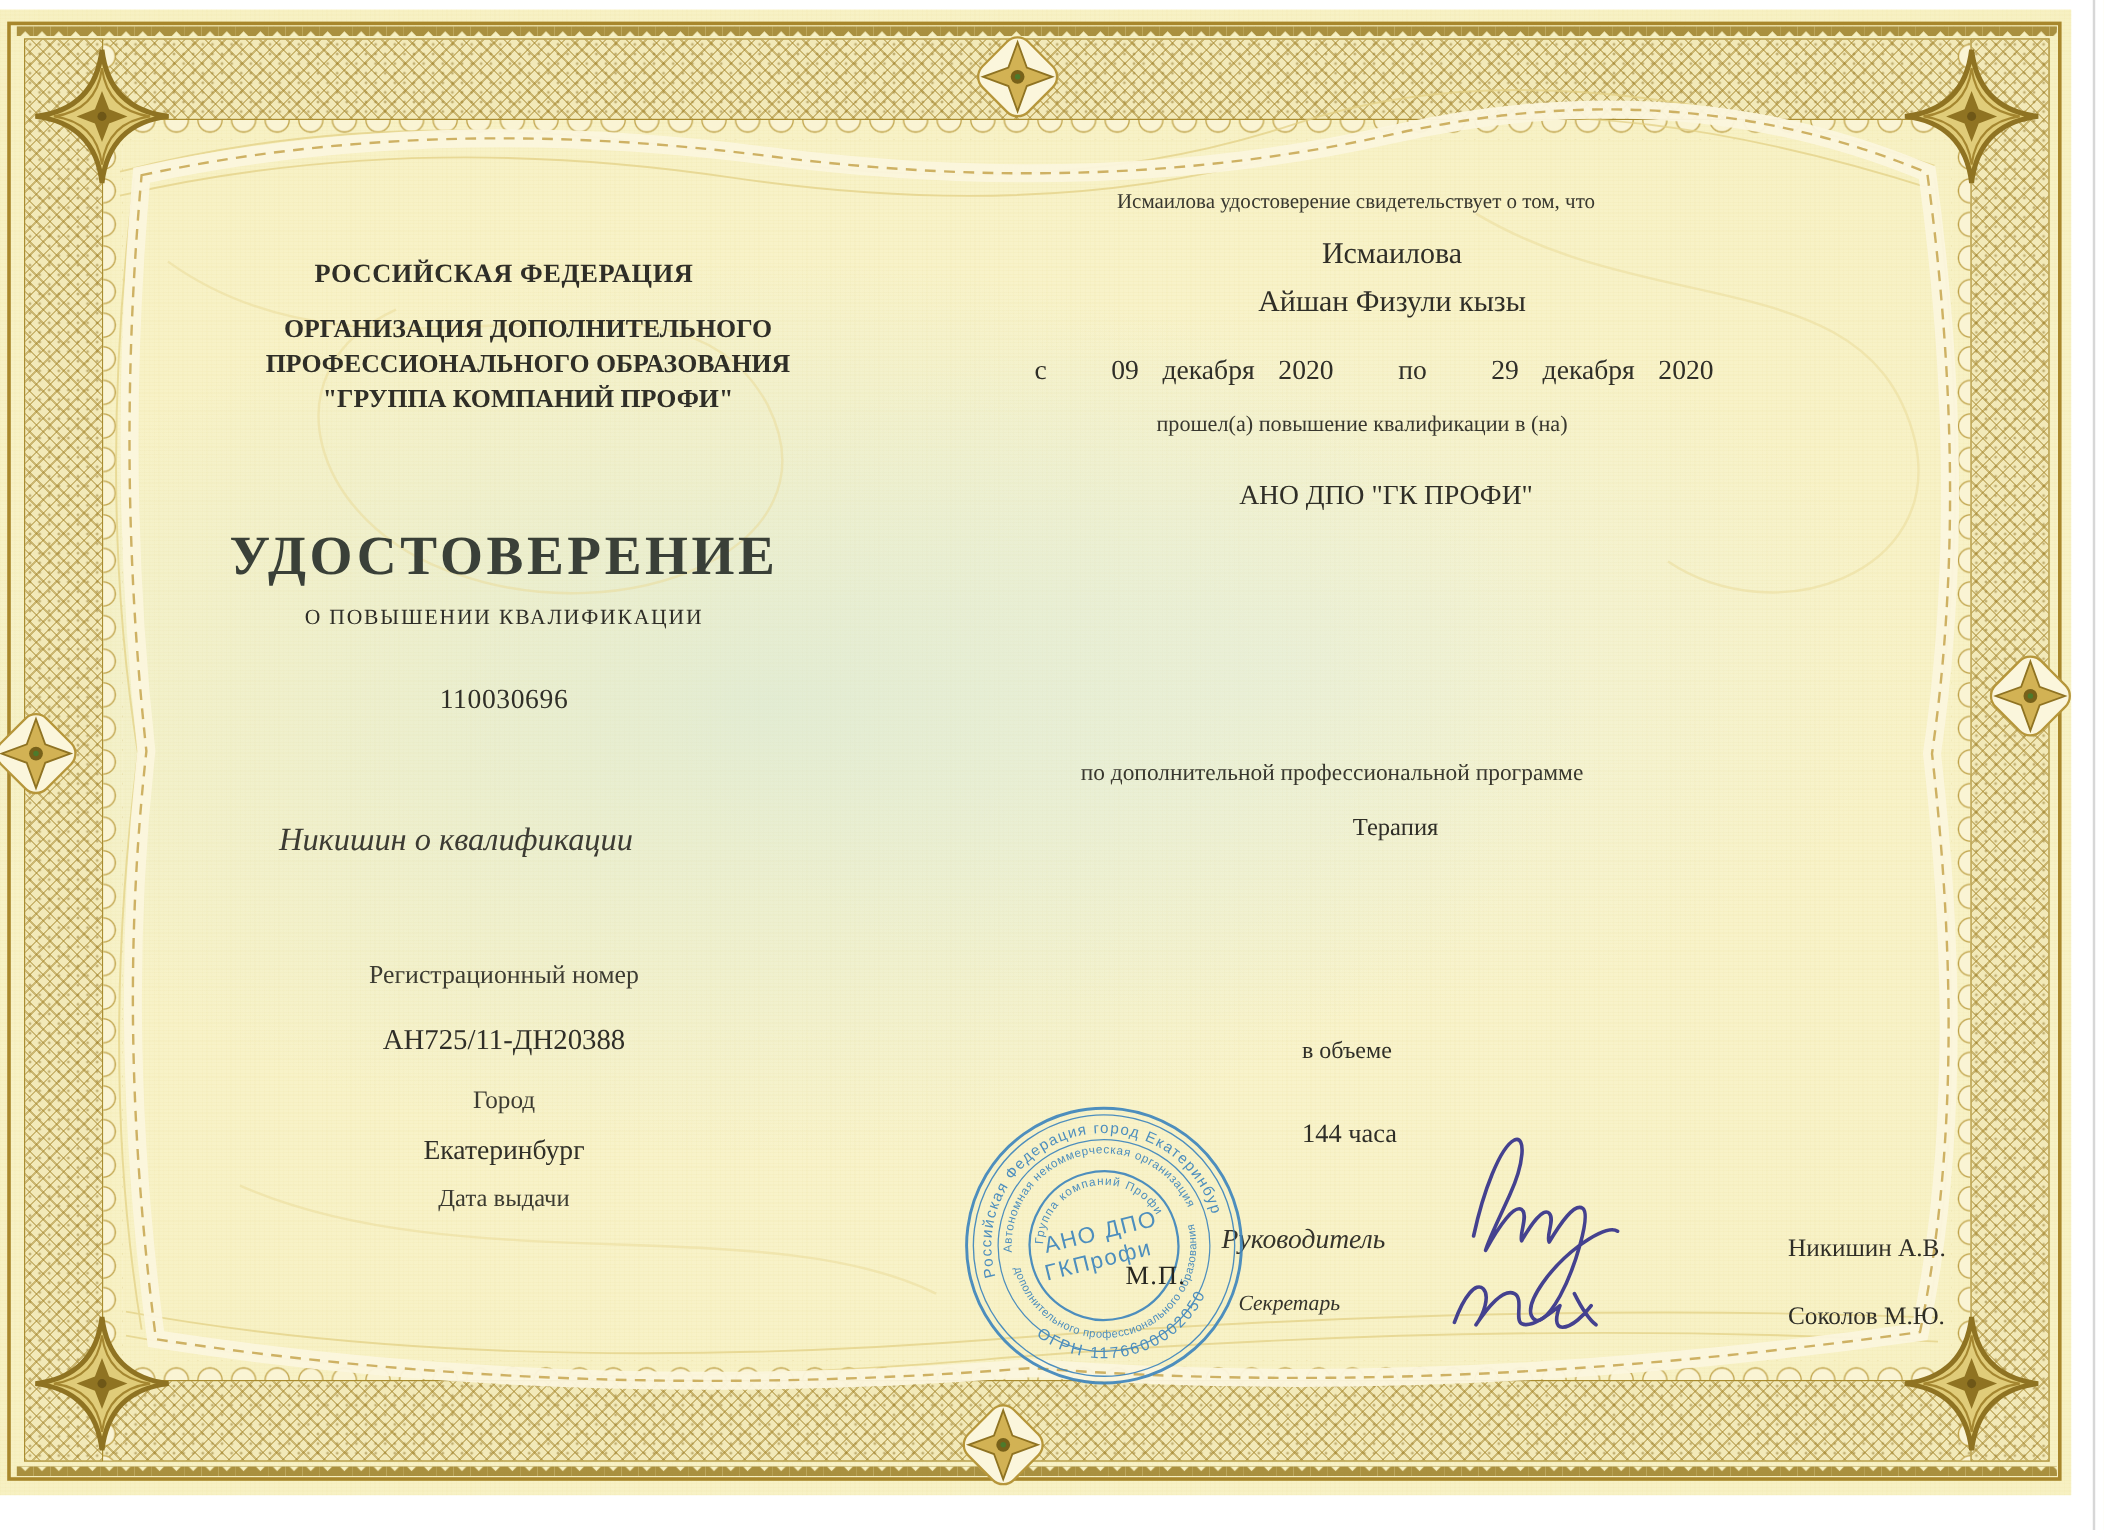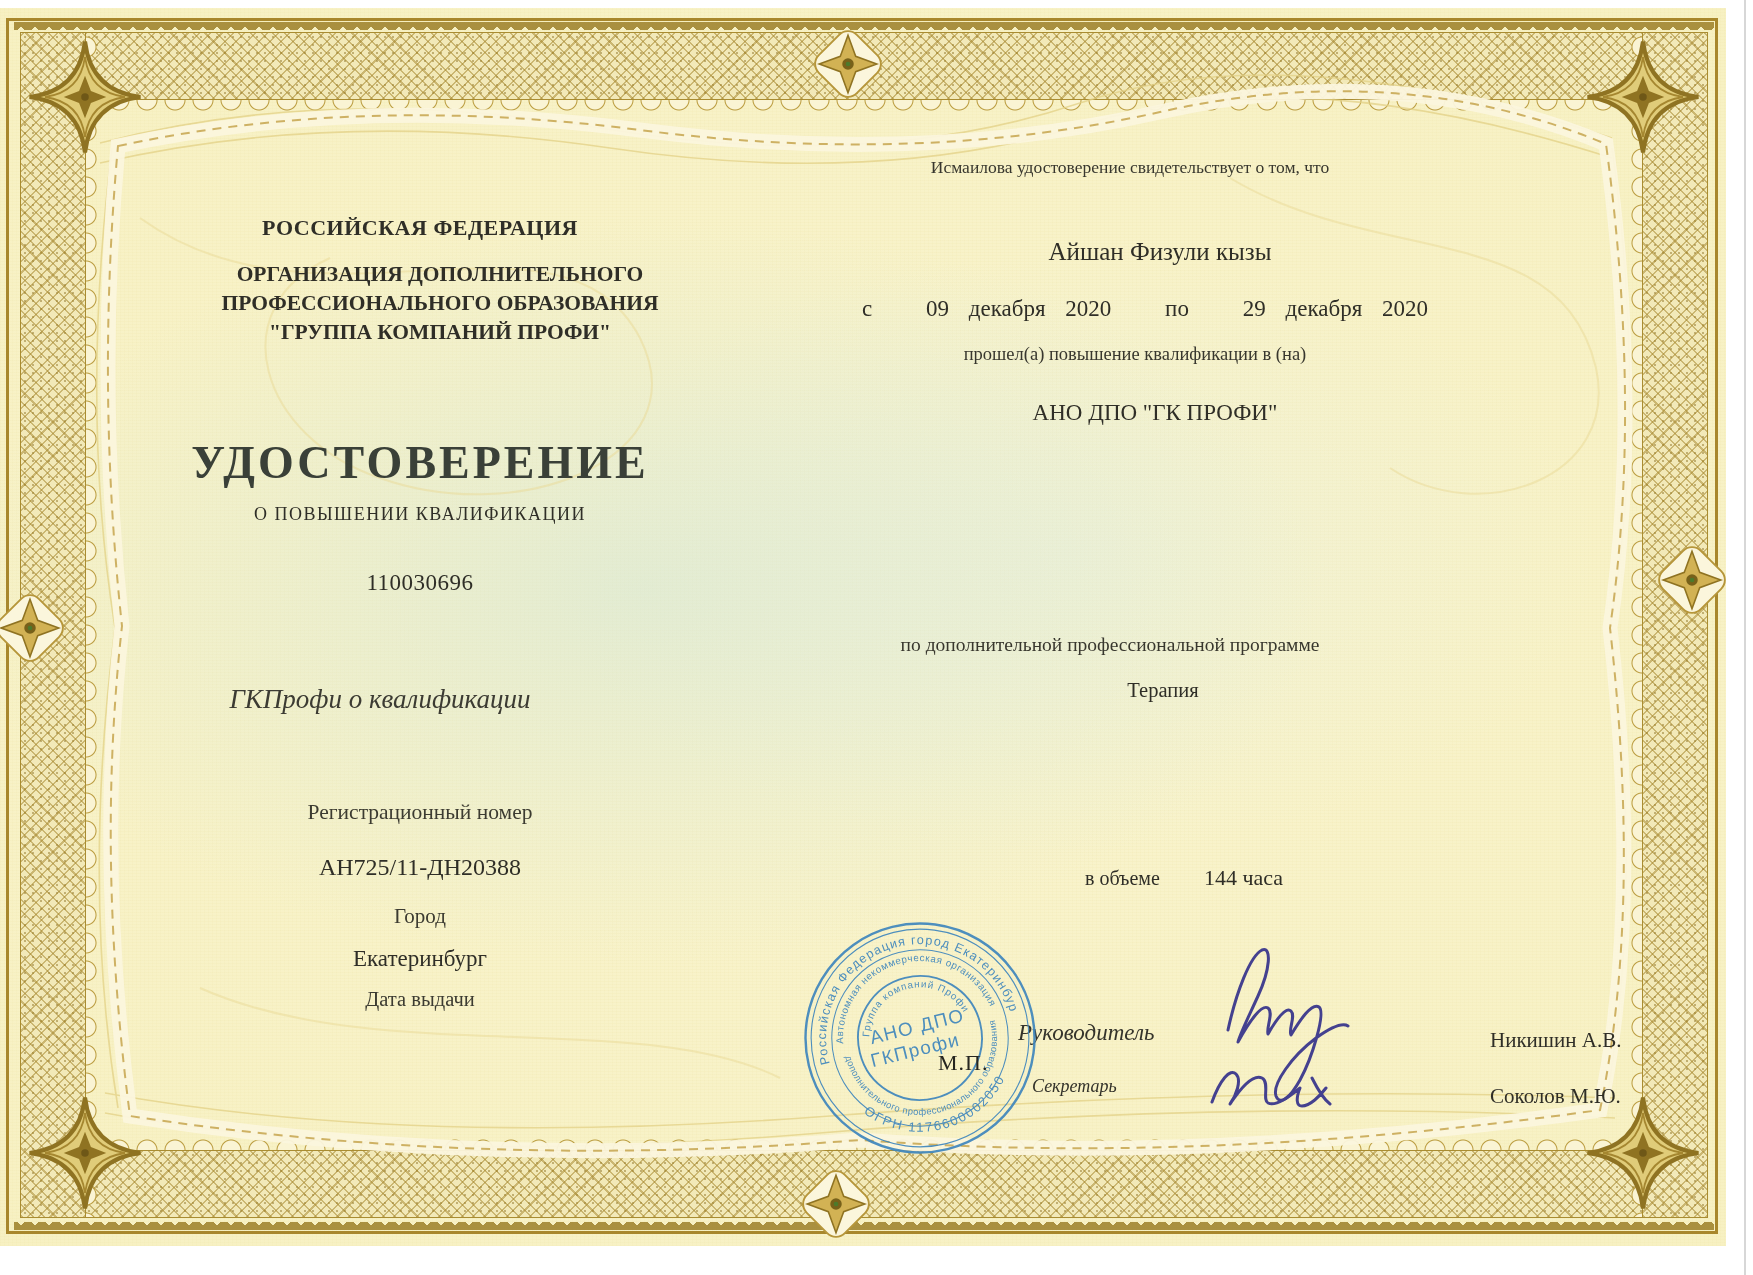--- a/index.html
+++ b/index.html
@@ -152,54 +152,55 @@
     <span style="display:block">ПРОФЕССИОНАЛЬНОГО ОБРАЗОВАНИЯ</span>
     <span style="display:block">"ГРУППА КОМПАНИЙ ПРОФИ"</span>
   </div>
 
   <div class="line serif title-big" style="left:120px;width:600px;top:428px;font-size:46px;">УДОСТОВЕРЕНИЕ</div>
 
   <div class="line serif caps" style="left:140px;width:560px;top:496px;font-size:18px;">О ПОВЫШЕНИИ КВАЛИФИКАЦИИ</div>
 
   <div class="line serif" style="left:140px;width:560px;top:562px;font-size:23px;letter-spacing:.5px;">110030696</div>
 
-  <div class="line serif italic" style="left:100px;width:560px;top:676px;font-size:27px;color:#3c3b33;">ГКПрофи о квалификации</div>
+  <div class="line serif italic" style="left:100px;width:560px;top:676px;font-size:27px;color:#3c3b33;">Никишин о квалификации</div>
 
   <div class="line serif" style="left:140px;width:560px;top:792px;font-size:21.5px;color:#3c3b31;">Регистрационный номер</div>
 
   <div class="line serif" style="left:140px;width:560px;top:846px;font-size:24px;">АН725/11-ДН20388</div>
 
   <div class="line serif" style="left:140px;width:560px;top:896px;font-size:21px;color:#3c3b31;">Город</div>
 
   <div class="line serif" style="left:140px;width:560px;top:938px;font-size:23px;">Екатеринбург</div>
 
   <div class="line serif" style="left:140px;width:560px;top:980px;font-size:20.5px;color:#3c3b31;">Дата выдачи</div>
 
 
   <div class="line serif" style="left:850px;width:560px;top:149px;font-size:17.5px;color:#38372e;">Исмаилова удостоверение свидетельствует о том, что</div>
 
+  <div class="line serif" style="left:840px;width:640px;top:190px;font-size:25px;">Исмаилова</div>
 
   <div class="line serif" style="left:840px;width:640px;top:230px;font-size:25px;">Айшан Физули кызы</div>
 
   <div class="line serif period-row" style="left:862px;width:566px;top:288px;font-size:23px;">
     <span>с</span>
     <span style="word-spacing:14px">09 декабря 2020</span>
     <span>по</span>
     <span style="word-spacing:14px">29 декабря 2020</span>
   </div>
 
   <div class="line serif" style="left:835px;width:600px;top:336px;font-size:18.5px;color:#38372e;">прошел(а) повышение квалификации в (на)</div>
 
   <div class="line serif" style="left:855px;width:600px;top:392px;font-size:23px;">АНО ДПО "ГК ПРОФИ"</div>
 
   <div class="line serif" style="left:810px;width:600px;top:626px;font-size:19.5px;color:#38372e;">по дополнительной профессиональной программе</div>
 
   <div class="line serif" style="left:863px;width:600px;top:671px;font-size:20.5px;">Терапия</div>
 
-  <div class="line serif volume-row" style="left:1085px;top:857px;font-size:20px;">
+  <div class="line serif volume-row" style="left:1085px;top:857px;font-size:20px;flex-direction:column;">
     <span>в объеме</span>
     <span style="font-size:22px">144 часа</span>
   </div>
 
   <div class="line serif italic" style="left:1018px;width:240px;top:1012px;font-size:23px;text-align:left;color:#34332b;">Руководитель</div>
 
   <div class="line serif italic" style="left:1032px;width:240px;top:1068px;font-size:18px;text-align:left;color:#34332b;">Секретарь</div>
 
   <div class="line serif" style="left:1490px;width:190px;top:1020px;font-size:21px;text-align:left;">Никишин А.В.</div>
 

